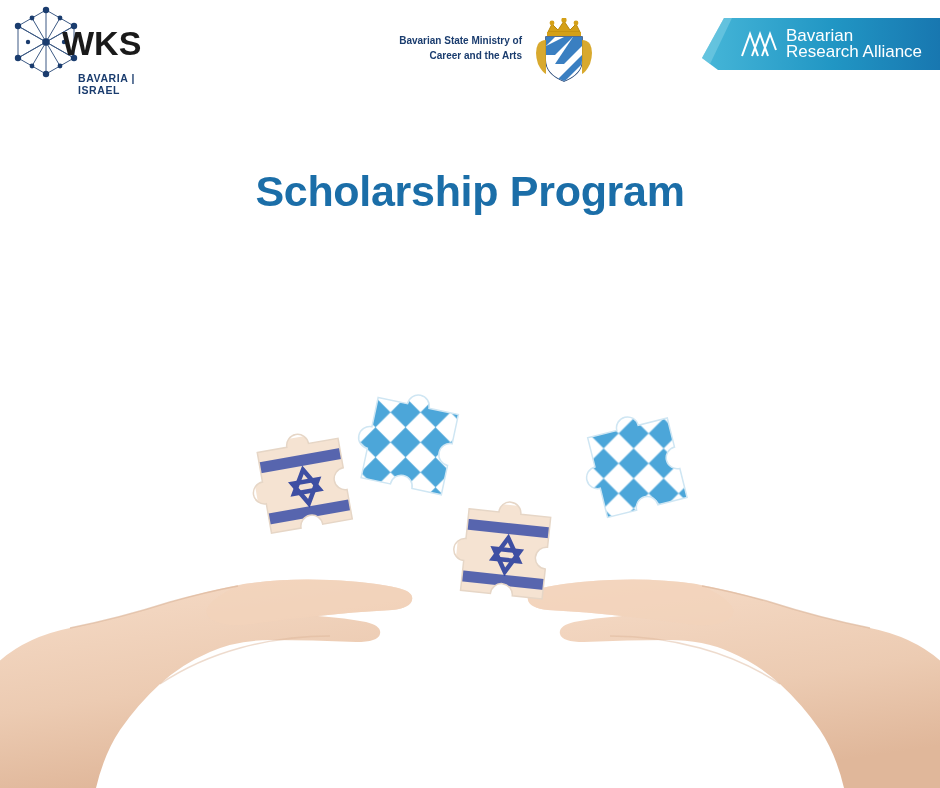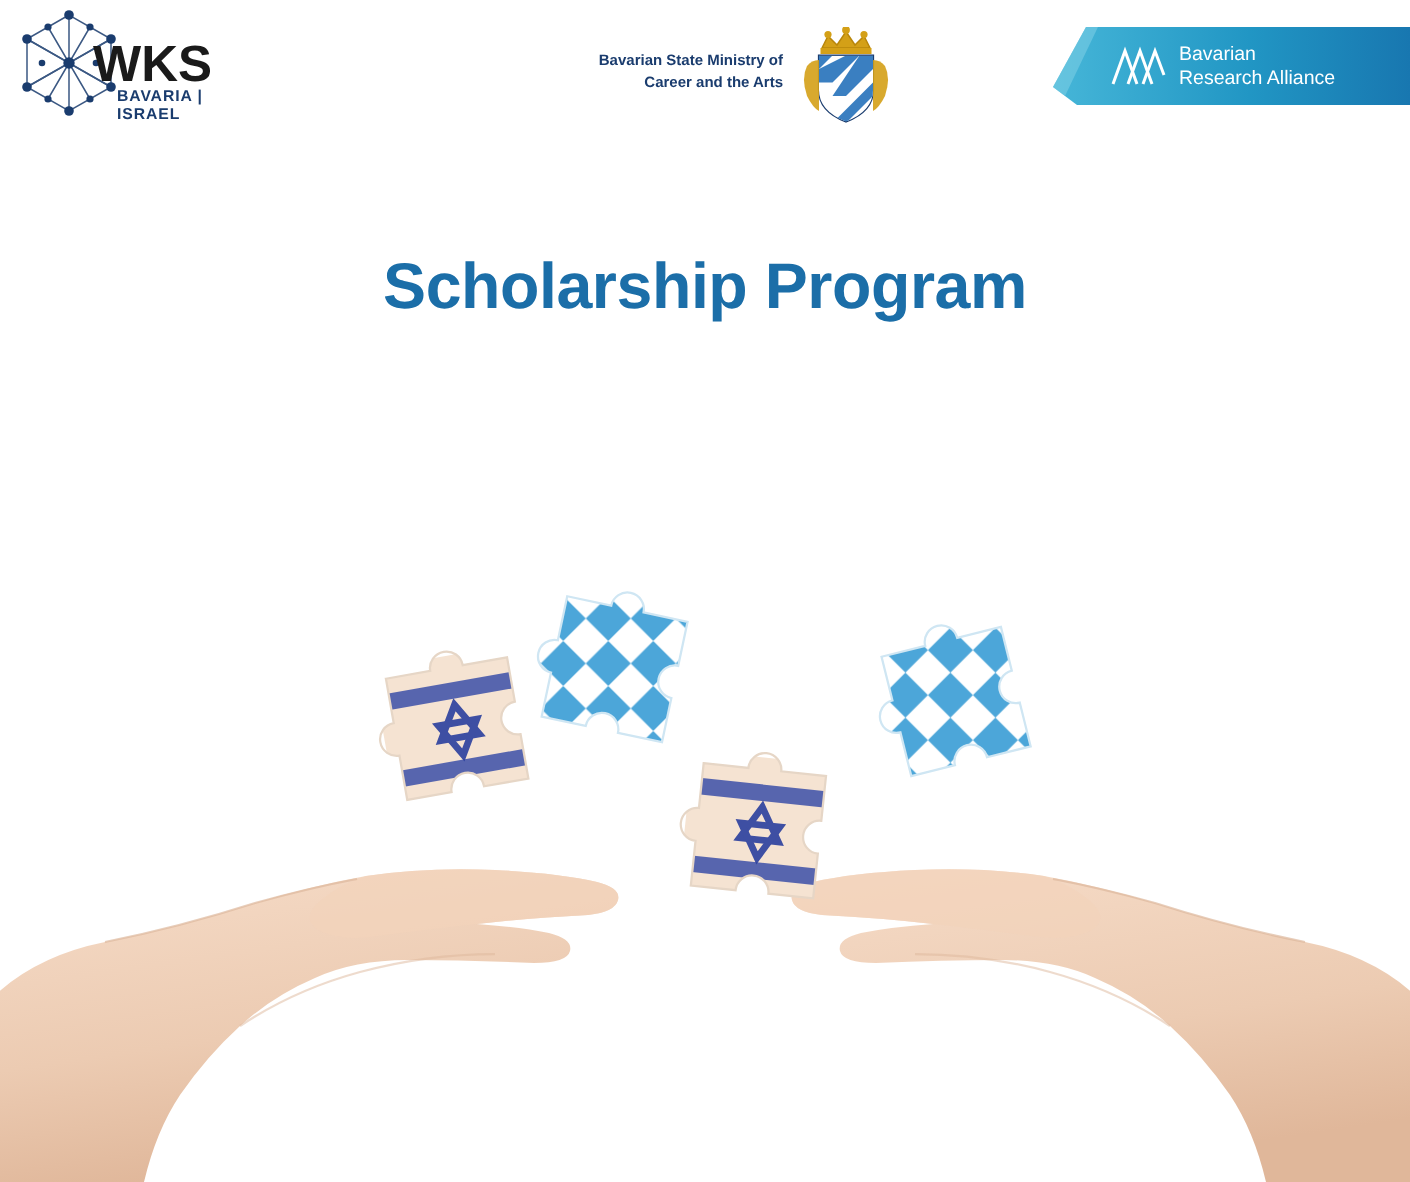--- a/index.html
+++ b/index.html
@@ -44,21 +44,21 @@
     position: absolute;
     left: 62px; top: 24px;
     font-size: 34px;
     font-weight: bold;
     color: #1a1a1a;
     letter-spacing: 0px;
     font-family: "Liberation Sans", sans-serif;
   }
   .wks-sub {
     position: absolute;
-    left: 78px; top: 58px;
+    left: 78px; top: 72px;
     font-size: 10.5px;
     font-weight: bold;
     letter-spacing: 0.6px;
     color: #1a3c6e;
   }
 
   
   .ministry {
     position: absolute;
     left: 332px; top: 33px;
@@ -79,21 +79,21 @@
   .bra {
     position: absolute;
     right: 0; top: 14px;
     width: 238px;
     height: 60px;
   }
   .bra-text {
     position: absolute;
     left: 84px; top: 14px;
     color: #ffffff;
-    font-size: 13px;
+    font-size: 17px;
     line-height: 16px;
     font-weight: normal;
   }
   .bra-mark {
     position: absolute;
     left: 36px; top: 16px;
     width: 40px; height: 30px;
   }
 
   

